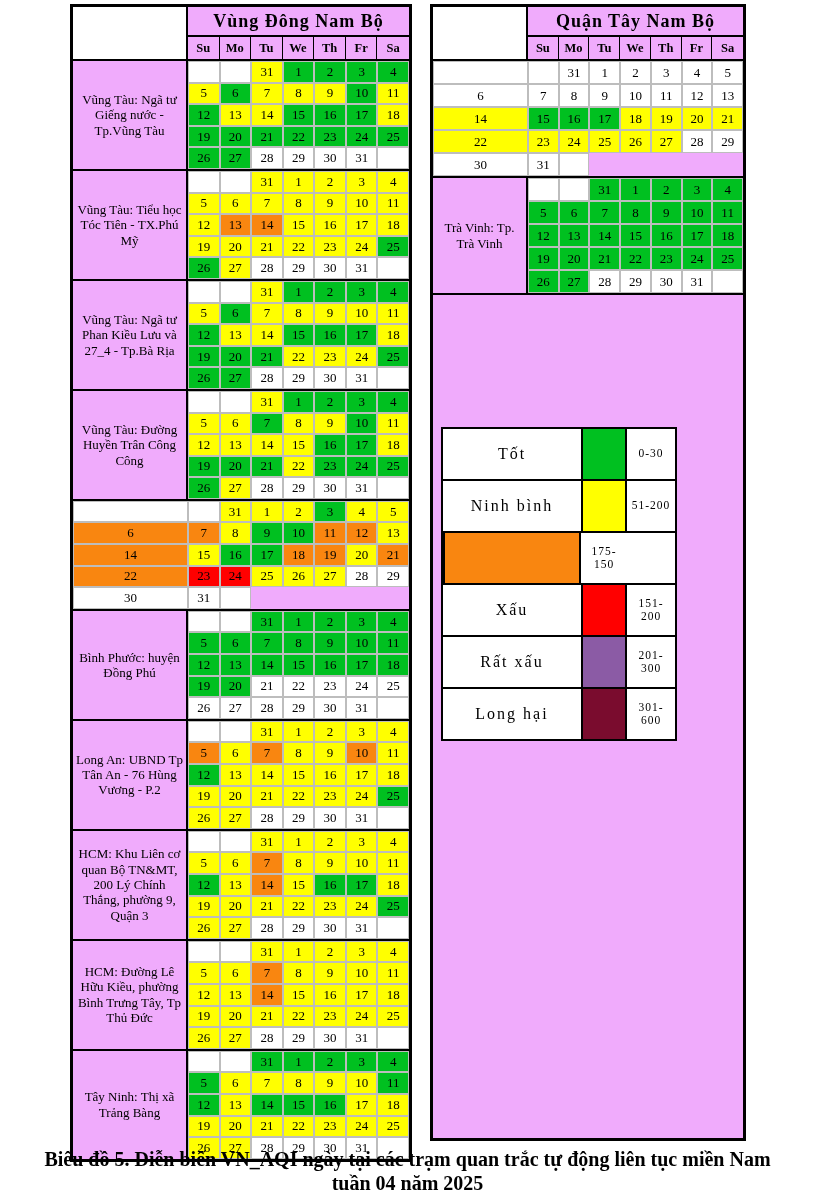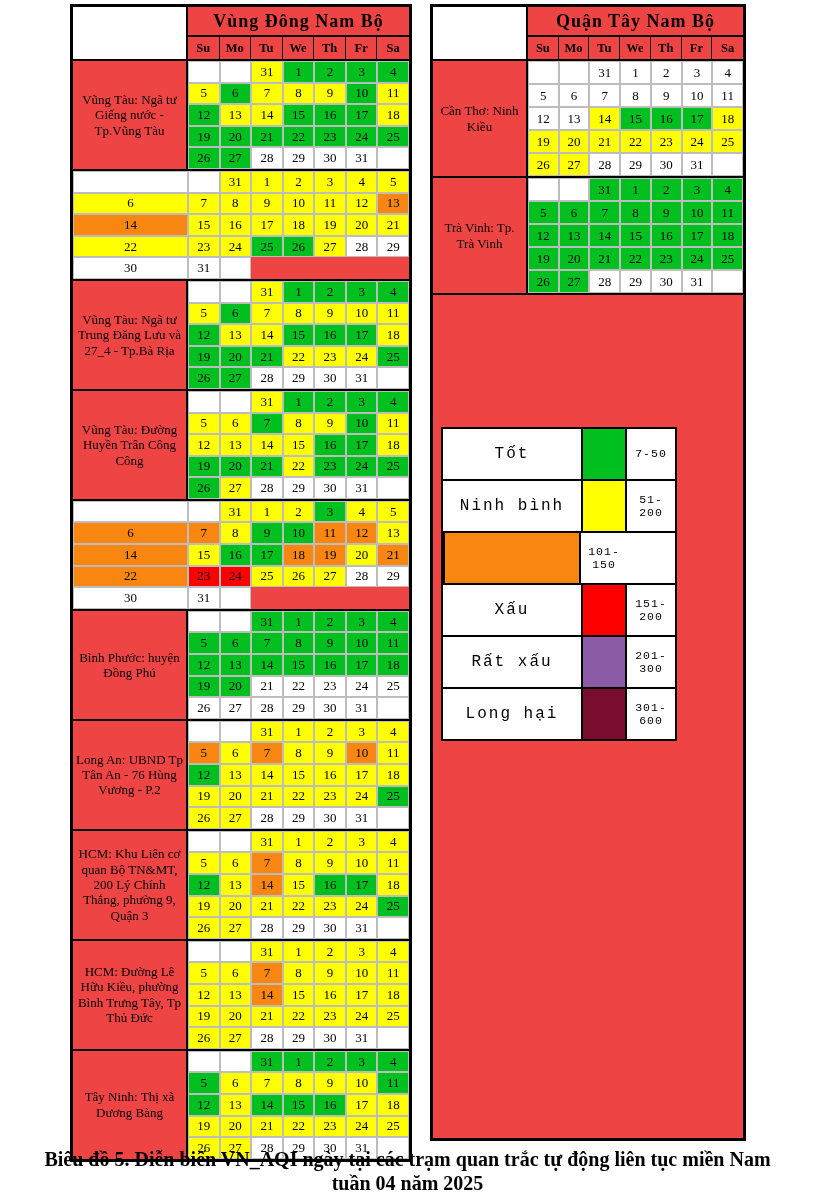--- a/index.html
+++ b/index.html
@@ -9,21 +9,21 @@
     font-family: "Liberation Serif", "DejaVu Serif", serif;
     overflow: hidden;
     position: relative;
   }
   .page { position: relative; width: 815px; height: 1200px; }
 
   
   .rt {
     position: absolute;
     border: 3px solid #000;
-    background: #ef4444;
+    background: #f0abfc;
     box-sizing: border-box;
     --lw: 115px;
   }
   .rt-left  { left: 70px;  top: 4px; width: 342px; }
   .rt-right { left: 430px; top: 4px; width: 316px; --lw: 95px; }
 
   .rt-head { display: grid; grid-template-columns: var(--lw) 1fr; }
   .corner-cell { border-right: 2px solid #000; background: #fff; }
   .head-right { display: block; }
   .rt-title {
@@ -63,21 +63,20 @@
     display: flex; align-items: center; justify-content: center;
     font-size: 13px;
     border: 1px solid #bdbdbd;
     box-sizing: border-box;
   }
 
   .rt-tail {
     border-top: 2.5px solid #000;
     position: relative;
     height: 843px;
-    font-family: Liberation Mono, monospace;
   }
 
   
   .legend {
     position: absolute;
     left: 8px; top: 132px;
     width: 232px;
     border: 2px solid #000;
     background: #fff;
   }
@@ -165,20 +164,21 @@
           <div class="date-cell" style="background: rgb(0, 192, 32);">25</div>
           <div class="date-cell" style="background: rgb(0, 192, 32);">26</div>
           <div class="date-cell" style="background: rgb(0, 192, 32);">27</div>
           <div class="date-cell" style="background: rgb(255, 255, 255);">28</div>
           <div class="date-cell" style="background: rgb(255, 255, 255);">29</div>
           <div class="date-cell" style="background: rgb(255, 255, 255);">30</div>
           <div class="date-cell" style="background: rgb(255, 255, 255);">31</div>
           <div class="date-cell" style="background: rgb(255, 255, 255);"></div>
         </div>
         <div class="station-row">
+          <div class="station-label">Vũng Tàu: Tiểu học Tóc Tiên - TX.Phú Mỹ</div>
           <div class="date-cell" style="background: rgb(255, 255, 255);"></div>
           <div class="date-cell" style="background: rgb(255, 255, 255);"></div>
           <div class="date-cell" style="background: rgb(255, 255, 0);">31</div>
           <div class="date-cell" style="background: rgb(255, 255, 0);">1</div>
           <div class="date-cell" style="background: rgb(255, 255, 0);">2</div>
           <div class="date-cell" style="background: rgb(255, 255, 0);">3</div>
           <div class="date-cell" style="background: rgb(255, 255, 0);">4</div>
           <div class="date-cell" style="background: rgb(255, 255, 0);">5</div>
           <div class="date-cell" style="background: rgb(255, 255, 0);">6</div>
           <div class="date-cell" style="background: rgb(255, 255, 0);">7</div>
@@ -202,21 +202,21 @@
           <div class="date-cell" style="background: rgb(0, 192, 32);">25</div>
           <div class="date-cell" style="background: rgb(0, 192, 32);">26</div>
           <div class="date-cell" style="background: rgb(255, 255, 0);">27</div>
           <div class="date-cell" style="background: rgb(255, 255, 255);">28</div>
           <div class="date-cell" style="background: rgb(255, 255, 255);">29</div>
           <div class="date-cell" style="background: rgb(255, 255, 255);">30</div>
           <div class="date-cell" style="background: rgb(255, 255, 255);">31</div>
           <div class="date-cell" style="background: rgb(255, 255, 255);"></div>
         </div>
         <div class="station-row">
-          <div class="station-label">Vũng Tàu: Ngã tư Trung Đăng Lưu và 27_4 - Tp.Bà Rịa</div>
+          <div class="station-label">Vũng Tàu: Ngã tư Phan Kiều Lưu và 27_4 - Tp.Bà Rịa</div>
           <div class="date-cell" style="background: rgb(255, 255, 255);"></div>
           <div class="date-cell" style="background: rgb(255, 255, 255);"></div>
           <div class="date-cell" style="background: rgb(255, 255, 0);">31</div>
           <div class="date-cell" style="background: rgb(0, 192, 32);">1</div>
           <div class="date-cell" style="background: rgb(0, 192, 32);">2</div>
           <div class="date-cell" style="background: rgb(0, 192, 32);">3</div>
           <div class="date-cell" style="background: rgb(0, 192, 32);">4</div>
           <div class="date-cell" style="background: rgb(255, 255, 0);">5</div>
           <div class="date-cell" style="background: rgb(0, 192, 32);">6</div>
           <div class="date-cell" style="background: rgb(255, 255, 0);">7</div>
@@ -467,21 +467,21 @@
           <div class="date-cell" style="background: rgb(255, 255, 0);">25</div>
           <div class="date-cell" style="background: rgb(255, 255, 0);">26</div>
           <div class="date-cell" style="background: rgb(255, 255, 0);">27</div>
           <div class="date-cell" style="background: rgb(255, 255, 255);">28</div>
           <div class="date-cell" style="background: rgb(255, 255, 255);">29</div>
           <div class="date-cell" style="background: rgb(255, 255, 255);">30</div>
           <div class="date-cell" style="background: rgb(255, 255, 255);">31</div>
           <div class="date-cell" style="background: rgb(255, 255, 255);"></div>
         </div>
         <div class="station-row">
-          <div class="station-label">Tây Ninh: Thị xã Dương Bàng</div>
+          <div class="station-label">Tây Ninh: Thị xã Trảng Bàng</div>
           <div class="date-cell" style="background: rgb(255, 255, 255);"></div>
           <div class="date-cell" style="background: rgb(255, 255, 255);"></div>
           <div class="date-cell" style="background: rgb(0, 192, 32);">31</div>
           <div class="date-cell" style="background: rgb(0, 192, 32);">1</div>
           <div class="date-cell" style="background: rgb(0, 192, 32);">2</div>
           <div class="date-cell" style="background: rgb(0, 192, 32);">3</div>
           <div class="date-cell" style="background: rgb(0, 192, 32);">4</div>
           <div class="date-cell" style="background: rgb(0, 192, 32);">5</div>
           <div class="date-cell" style="background: rgb(255, 255, 0);">6</div>
           <div class="date-cell" style="background: rgb(255, 255, 0);">7</div>
@@ -525,21 +525,20 @@
             <div class="day-cell">Tu</div>
             <div class="day-cell">We</div>
             <div class="day-cell">Th</div>
             <div class="day-cell">Fr</div>
             <div class="day-cell">Sa</div>
           </div>
       </div>
     </div>
     <div class="rt-stations">
         <div class="station-row">
-          <div class="station-label">Cần Thơ: Ninh Kiều</div>
           <div class="date-cell" style="background: rgb(255, 255, 255);"></div>
           <div class="date-cell" style="background: rgb(255, 255, 255);"></div>
           <div class="date-cell" style="background: rgb(255, 255, 255);">31</div>
           <div class="date-cell" style="background: rgb(255, 255, 255);">1</div>
           <div class="date-cell" style="background: rgb(255, 255, 255);">2</div>
           <div class="date-cell" style="background: rgb(255, 255, 255);">3</div>
           <div class="date-cell" style="background: rgb(255, 255, 255);">4</div>
           <div class="date-cell" style="background: rgb(255, 255, 255);">5</div>
           <div class="date-cell" style="background: rgb(255, 255, 255);">6</div>
           <div class="date-cell" style="background: rgb(255, 255, 255);">7</div>
@@ -606,30 +605,30 @@
           <div class="date-cell" style="background: rgb(255, 255, 255);">30</div>
           <div class="date-cell" style="background: rgb(255, 255, 255);">31</div>
           <div class="date-cell" style="background: rgb(255, 255, 255);"></div>
         </div>
       </div>
     <div class="rt-tail">
       <div class="legend">
           <div class="legend-row">
             <div class="legend-label">Tốt</div>
             <div class="legend-swatch" style="background: rgb(0, 192, 32);"></div>
-            <div class="legend-range">7-50</div>
+            <div class="legend-range">0-30</div>
           </div>
           <div class="legend-row">
             <div class="legend-label">Ninh bình</div>
             <div class="legend-swatch" style="background: rgb(255, 255, 0);"></div>
             <div class="legend-range">51-200</div>
           </div>
           <div class="legend-row">
             <div class="legend-swatch" style="background: rgb(249, 134, 16);"></div>
-            <div class="legend-range">101-150</div>
+            <div class="legend-range">175-150</div>
           </div>
           <div class="legend-row">
             <div class="legend-label">Xấu</div>
             <div class="legend-swatch" style="background: rgb(255, 0, 0);"></div>
             <div class="legend-range">151-200</div>
           </div>
           <div class="legend-row">
             <div class="legend-label">Rất xấu</div>
             <div class="legend-swatch" style="background: rgb(139, 91, 165);"></div>
             <div class="legend-range">201-300</div>

